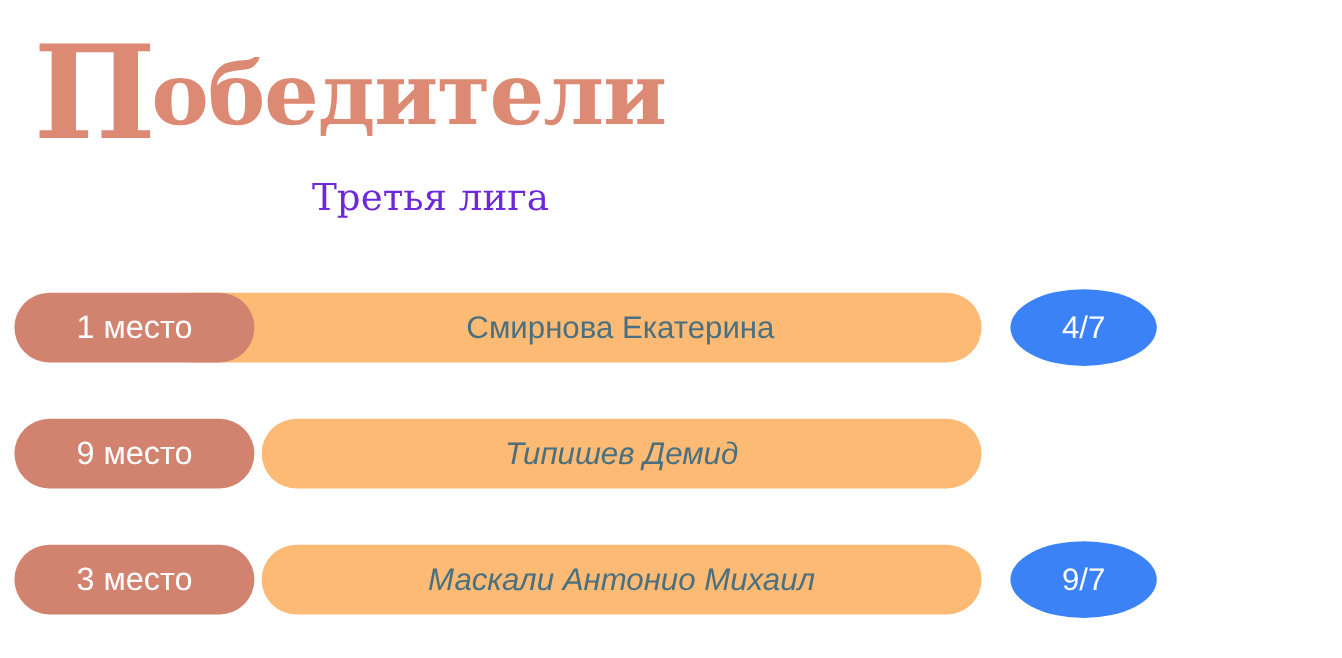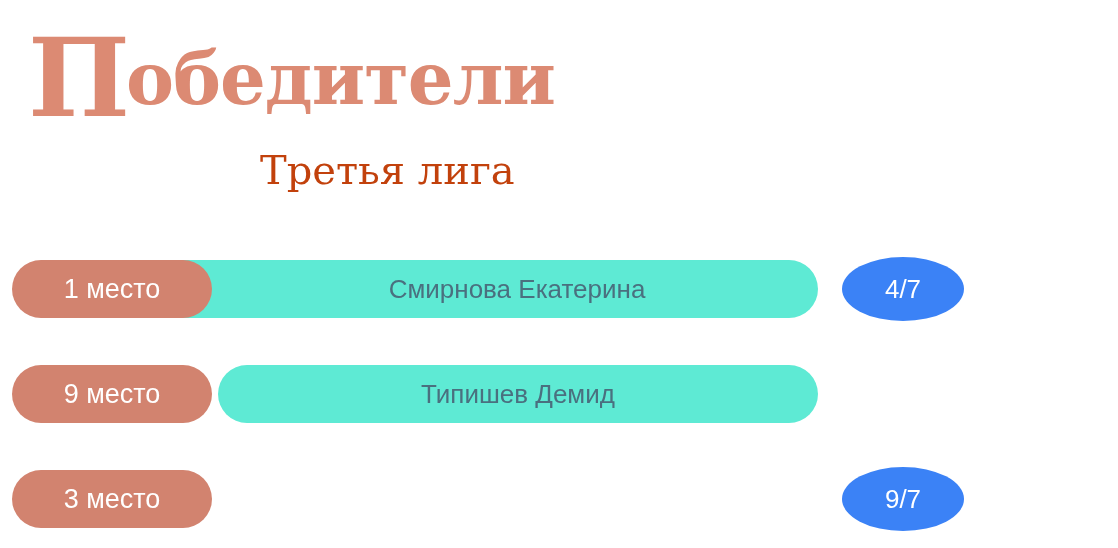--- a/index.html
+++ b/index.html
@@ -41,31 +41,31 @@
     line-height: 0.78;
     vertical-align: -12px;
     letter-spacing: -4px;
   }
   .subtitle {
     position: absolute;
     left: 240px;
     top: 150px;
     font-family: "DejaVu Serif", "Liberation Serif", serif;
     font-weight: normal;
-    font-size: 40px;
+    font-size: 31px;
     line-height: 1;
-    color: #c2410c;
+    color: #6d28d9;
     white-space: nowrap;
   }
 
   
   .rows {
     position: absolute;
     left: 0;
-    top: 248px;
+    top: 232px;
     width: 1029px;
   }
   .row {
     position: relative;
     height: 80px;
     margin-bottom: 25px;
   }
   .row:last-child { margin-bottom: 0; }
 
   .place-pill {
@@ -85,41 +85,42 @@
     box-sizing: border-box;
     z-index: 2;
     white-space: nowrap;
   }
 
   .name-bar {
     position: absolute;
     top: 12px;
     height: 58px;
     border-radius: 29px;
-    background: #5eead4;
+    background: #fdba74;
     color: #4A707F;
     font-family: "Liberation Sans", sans-serif;
     font-size: 26px;
     display: flex;
     align-items: center;
     justify-content: center;
     box-sizing: border-box;
     z-index: 1;
     white-space: nowrap;
   }
   
   .row.overlap .name-bar {
     left: 130px;
     width: 688px;
     padding-left: 86px;
   }
   
   .row.gapped .name-bar {
     left: 218px;
     width: 600px;
+    font-style: italic;
   }
 
   .score-badge {
     position: absolute;
     left: 842px;
     top: 9px;
     width: 122px;
     height: 64px;
     border-radius: 50%;
     background: #3b82f6;
@@ -150,16 +151,17 @@
     <div class="score-badge">4/7</div>
   </div>
 
   <div class="row gapped">
     <div class="place-pill">9 место</div>
     <div class="name-bar">Типишев Демид</div>
   </div>
 
   <div class="row gapped">
     <div class="place-pill">3 место</div>
+    <div class="name-bar">Маскали Антонио Михаил</div>
     <div class="score-badge">9/7</div>
   </div>
 
 </div>
 
 </body></html>

